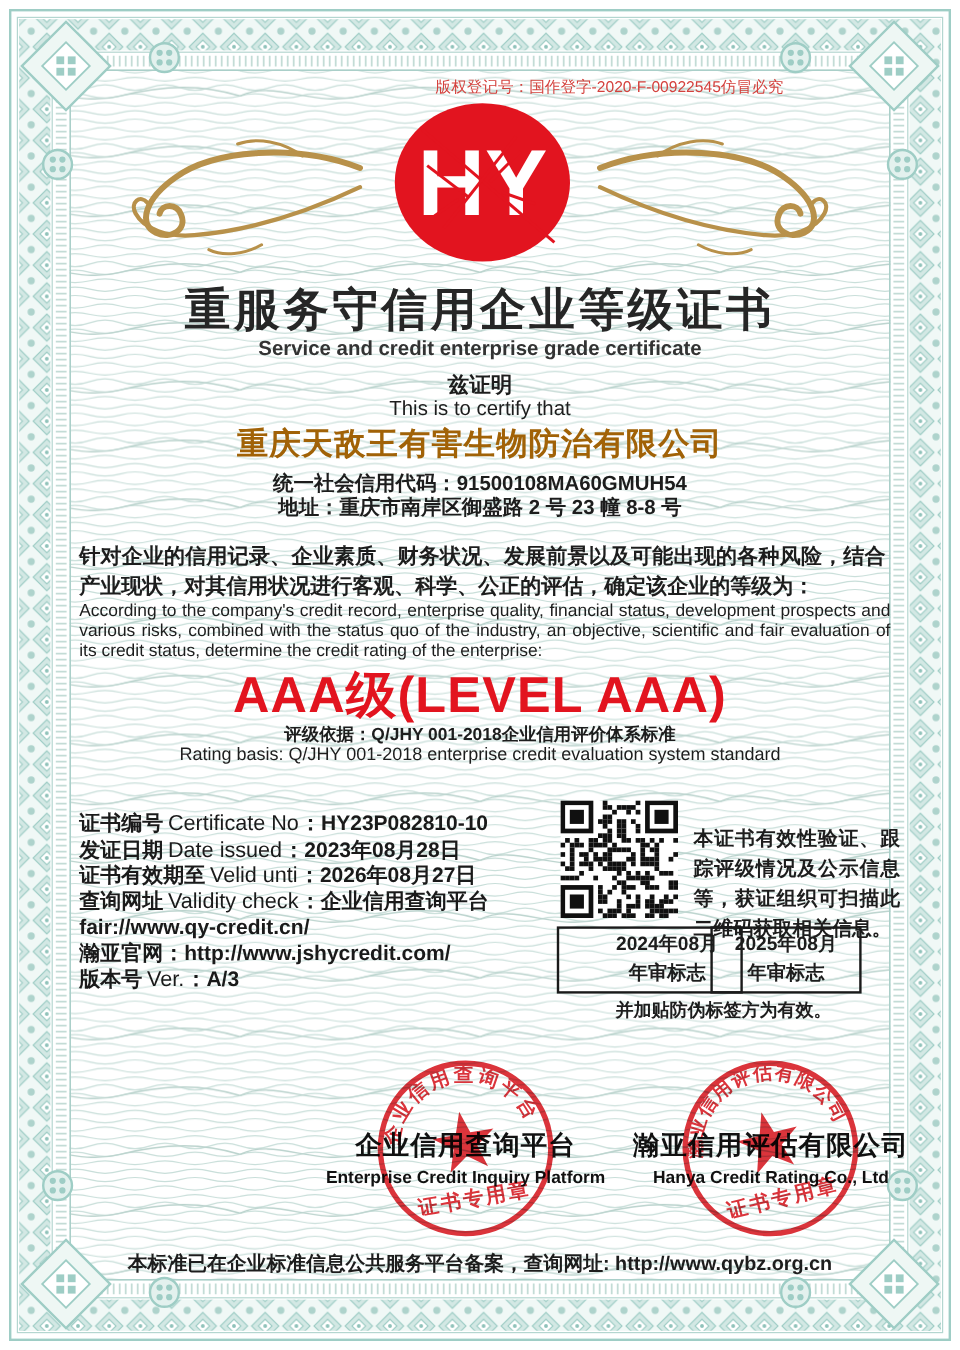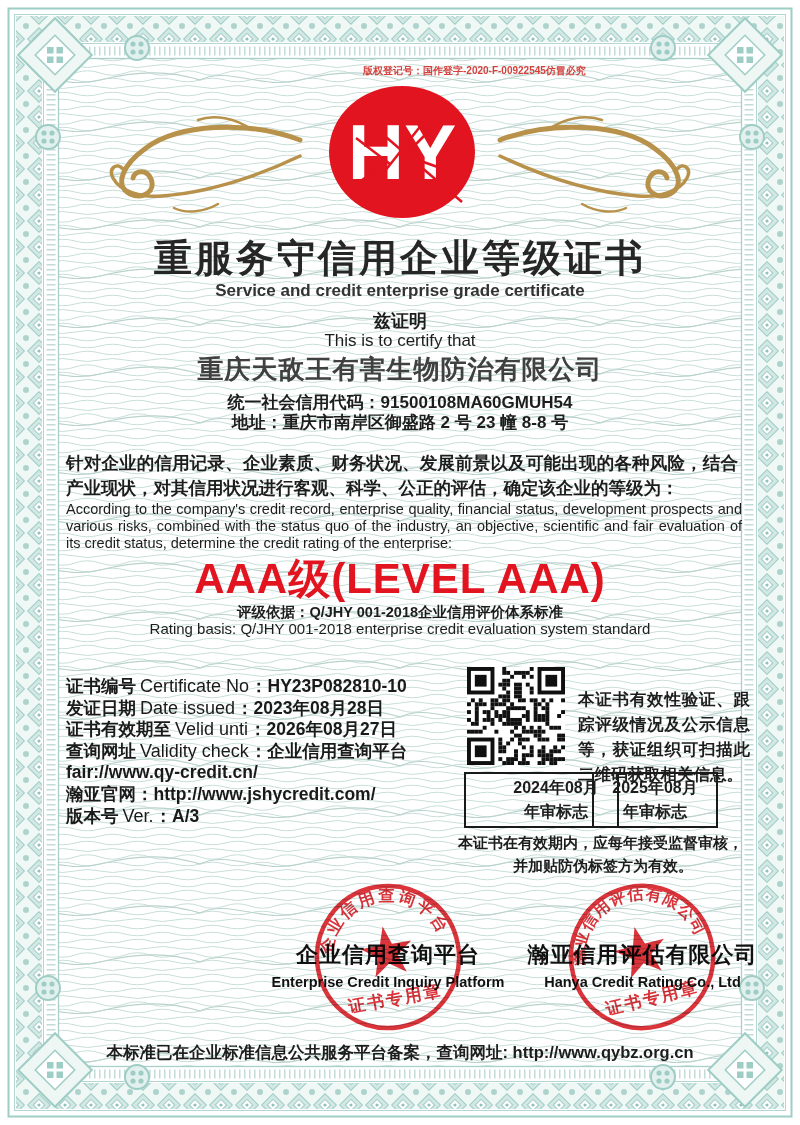--- a/index.html
+++ b/index.html
@@ -1,27 +1,27 @@
 <!DOCTYPE html>
 <html><head>
 <meta charset="utf-8">
 <style>
   html,body{margin:0;padding:0;background:#ffffff;}
   .page{position:relative;width:800px;height:1125px;background:#ffffff;overflow:hidden;
         font-family:"Liberation Sans","DejaVu Sans",sans-serif;color:#1d1d1d;}
   .bg{position:absolute;left:0;top:0;z-index:0;}
   .abs{position:absolute;z-index:2;}
   .ctr{left:0;width:800px;text-align:center;}
-  .copyright{top:64px;font-size:10px;font-weight:700;color:#d4413d;left:363px;white-space:nowrap;}
+  .copyright{top:64px;font-size:13px;font-weight:400;color:#d4413d;left:363px;white-space:nowrap;}
   .header-art{position:absolute;left:0;top:72px;z-index:2;}
   .title{top:233px;font-size:38px;font-weight:700;letter-spacing:3px;color:#262626;}
   .subtitle{top:281px;font-size:17px;font-weight:600;color:#333;}
   .intro-zh{top:309px;font-size:18px;font-weight:600;}
   .intro-en{top:331px;font-size:17px;font-weight:500;}
-  .company{top:352px;font-size:26px;font-weight:800;letter-spacing:1px;color:#404040;}
+  .company{top:352px;font-size:26px;font-weight:800;letter-spacing:1px;color:#a16207;}
   .codeline{top:391px;font-size:17px;font-weight:700;}
   .addrline{top:411px;font-size:17px;font-weight:700;}
   .para-zh{top:451px;left:66px;width:672px;font-size:17.5px;font-weight:600;line-height:24.5px;text-align:justify;}
   .para-en{top:501px;left:66px;width:676px;font-size:14.5px;font-weight:500;line-height:17.2px;text-align:justify;}
   .level{top:551px;font-size:42px;font-weight:800;color:#e2141f;letter-spacing:1px;}
   .basis-zh{top:603px;font-size:14.5px;font-weight:600;}
   .basis-en{top:620px;font-size:15px;font-weight:500;}
   .details{top:676px;left:66px;}
   .dline{font-size:17.5px;font-weight:600;line-height:21.6px;white-space:nowrap;color:#1a1a1a;}
   .dline .en{font-size:18px;font-weight:500;margin-left:4px;margin-right:1px;}
@@ -401,21 +401,20 @@
   <div class="abs mark-box mark1">
     <div>2024年08月</div>
     <div>年审标志</div>
   </div>
   <div class="abs mark-box mark2">
     <div>2025年08月</div>
     <div>年审标志</div>
   </div>
 
   <div class="abs supervision">
-    <div class="l1">本证书在有效期内，应每年接受监督审核，</div>
     <div class="l2">并加贴防伪标签方为有效。</div>
   </div>
 
   <div class="abs issuer issuer-left">
     <div class="zh">企业信用查询平台</div>
     <div class="en">Enterprise Credit Inquiry Platform</div>
   </div>
   <div class="abs issuer issuer-right">
     <div class="zh">瀚亚信用评估有限公司</div>
     <div class="en">Hanya Credit Rating Co., Ltd</div>

